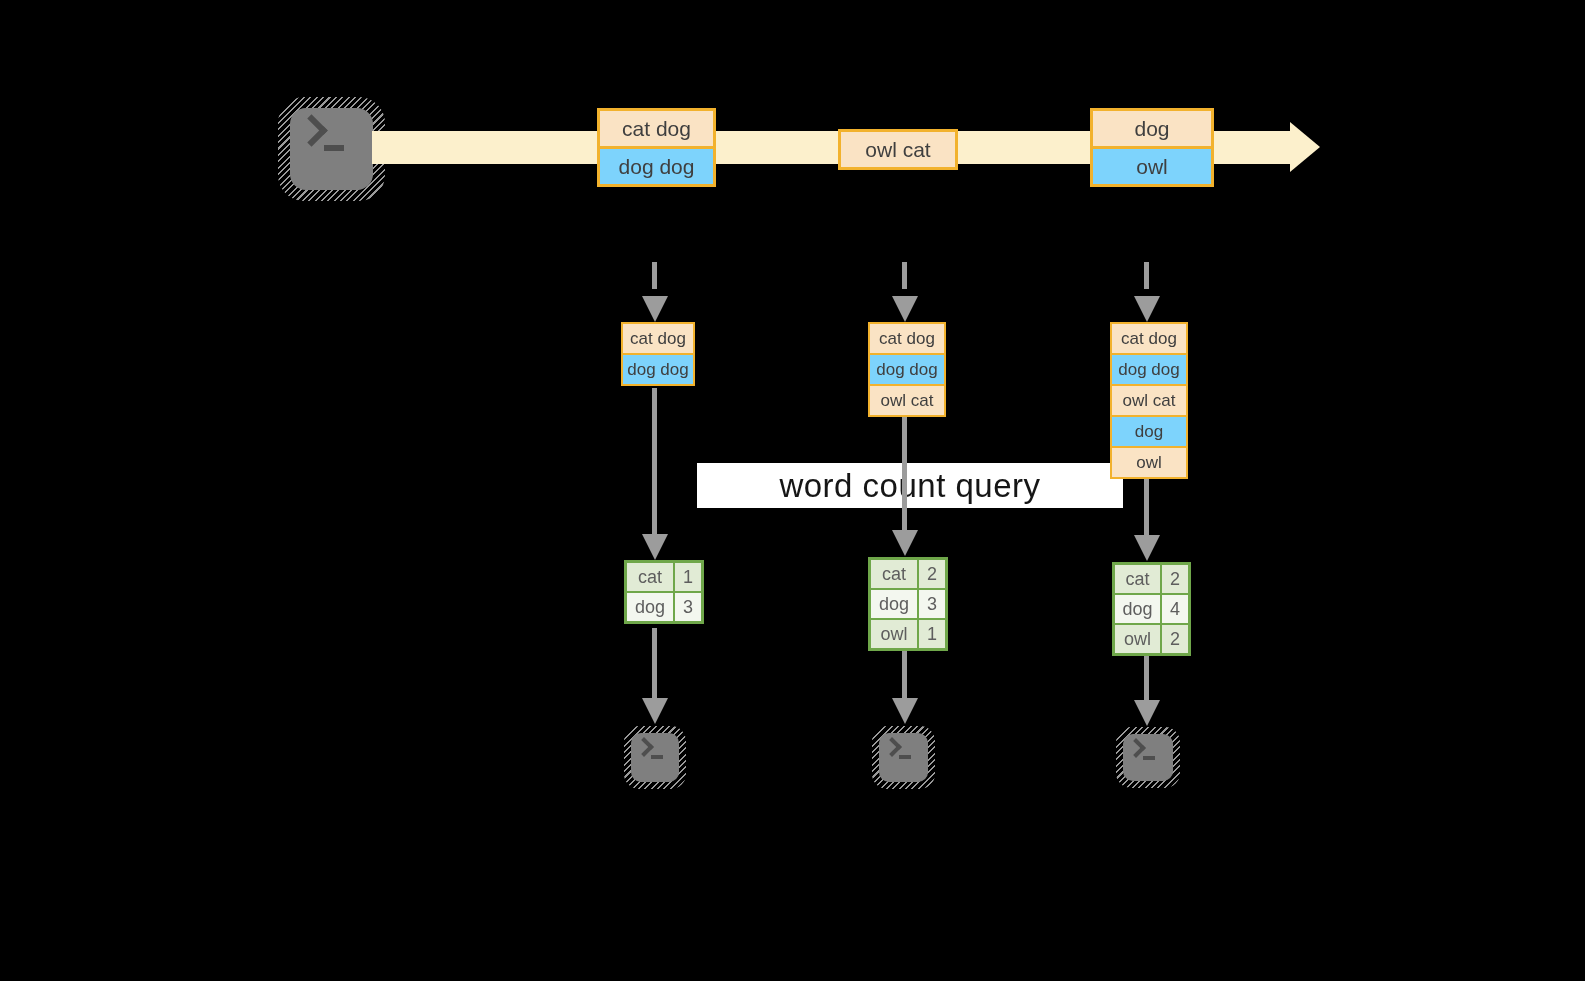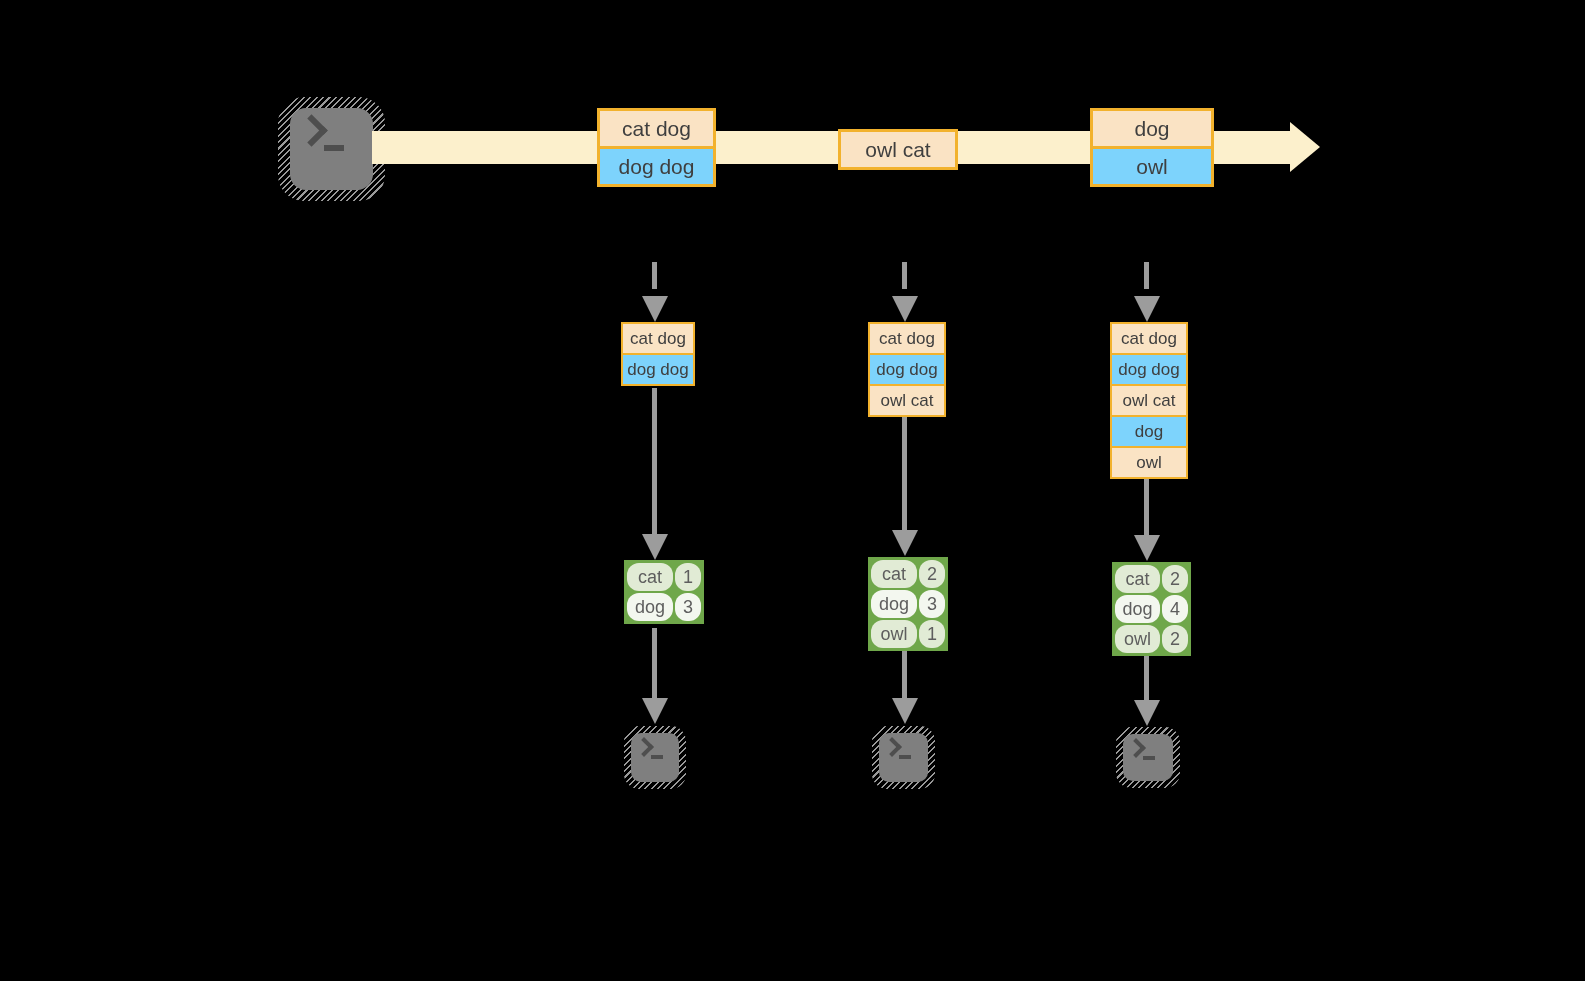--- a/index.html
+++ b/index.html
@@ -36,21 +36,21 @@
   .obox .rrow { display:flex; align-items:center; justify-content:center; color:#3f3f3f; }
   .obox.batch .rrow { height:35px; font-size:21px; }
   .obox.inlist .rrow { height:29px; font-size:17px; }
   .fill-a { background:#FAE3C4; }
   .fill-b { background:#7dd3fc; }
 
   
   .gtable { position:absolute; background:#6FA74A; display:grid; grid-template-columns:1fr 26px;
     padding:3px; gap:2px; z-index:3; }
   .gtable .cell { display:flex; align-items:center; justify-content:center; height:28px;
-    font-size:18px; color:#5e5e5e;border-radius:12px; }
+    font-size:18px; color:#5e5e5e; }
   .g-a { background:#E1EBD5; }
   .g-b { background:#F3F7EF; }
 
   
   .vline { position:absolute; width:5px; background:#9C9C9C; z-index:2; }
   .dash  { position:absolute; width:5px; height:27px; background:#9C9C9C; z-index:2; }
   .tri-down { position:absolute; width:0; height:0; z-index:2;
     border-left:13px solid transparent; border-right:13px solid transparent; border-top:26px solid #9C9C9C; }
 
   
@@ -102,20 +102,23 @@
       <div class="rrow fill-a">owl cat</div>
     </div>
   <div class="obox inlist" style="left:1110px;top:322px;width:74px">
       <div class="rrow fill-a">cat dog</div>
       <div class="rrow fill-b">dog dog</div>
       <div class="rrow fill-a">owl cat</div>
       <div class="rrow fill-b">dog</div>
       <div class="rrow fill-a">owl</div>
     </div>
 
+  <div class="query-band">
+    <span>word count query</span>
+  </div>
 
   <div class="vline" style="left:652px;top:388px;height:146px"></div>
   <div class="tri-down" style="left:642px;top:534px"></div>
   <div class="vline" style="left:902px;top:417px;height:113px"></div>
   <div class="tri-down" style="left:892px;top:530px"></div>
   <div class="vline" style="left:1144px;top:479px;height:56px"></div>
   <div class="tri-down" style="left:1134px;top:535px"></div>
 
   <div class="gtable" style="left:624px;top:560px;width:74px">
       <div class="cell g-a">cat</div>

